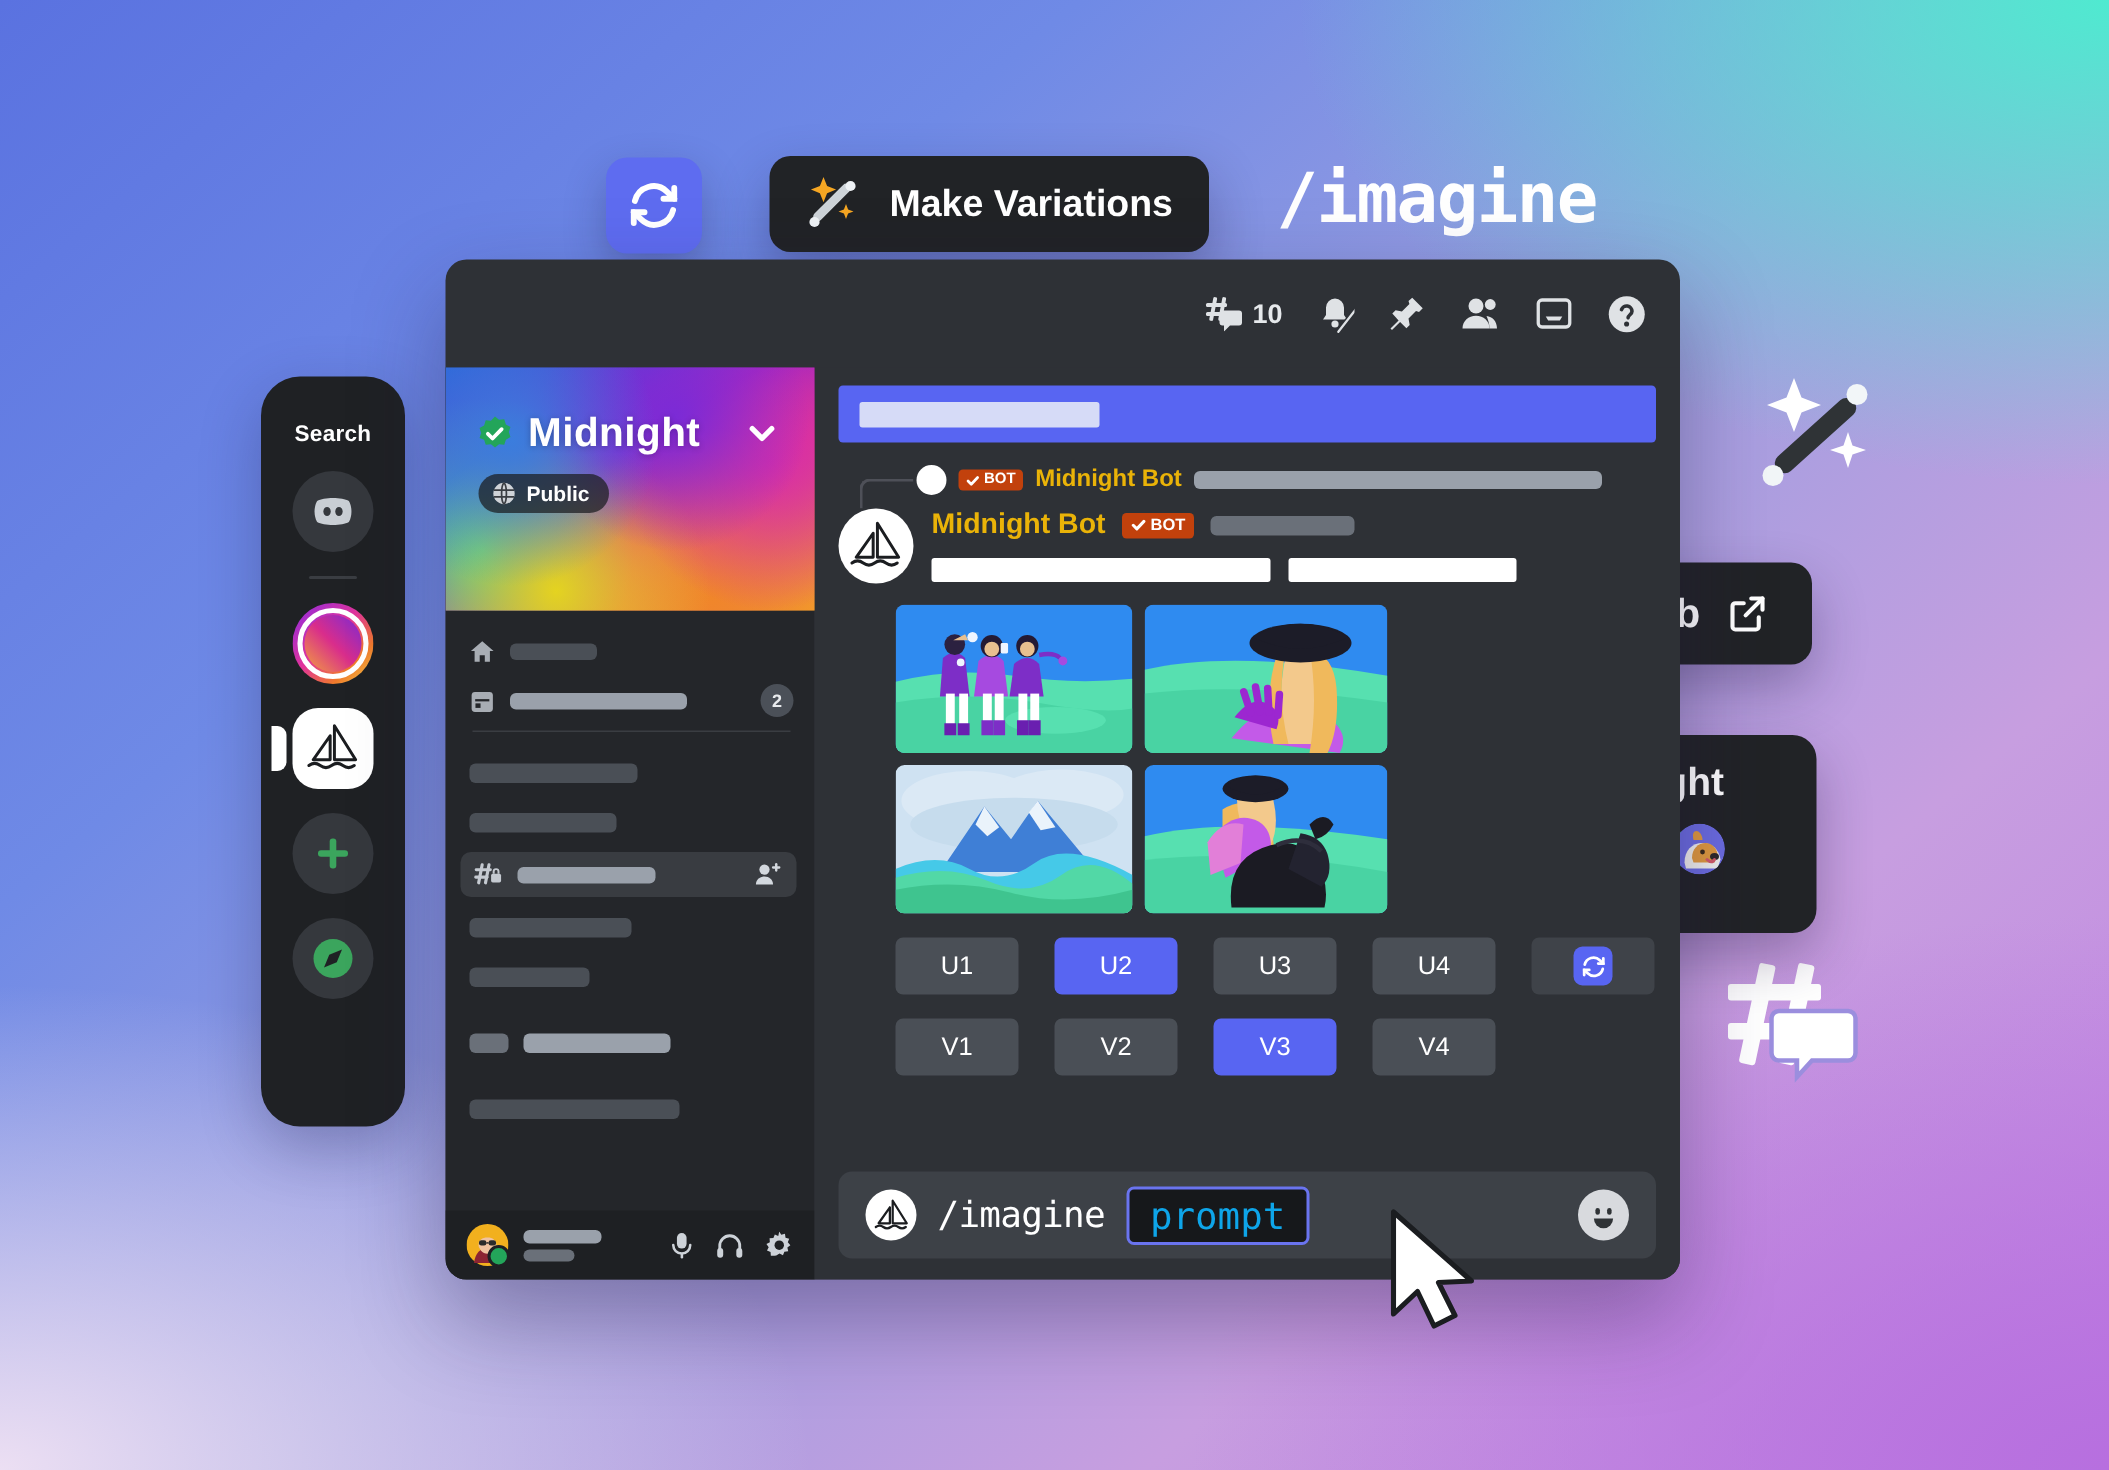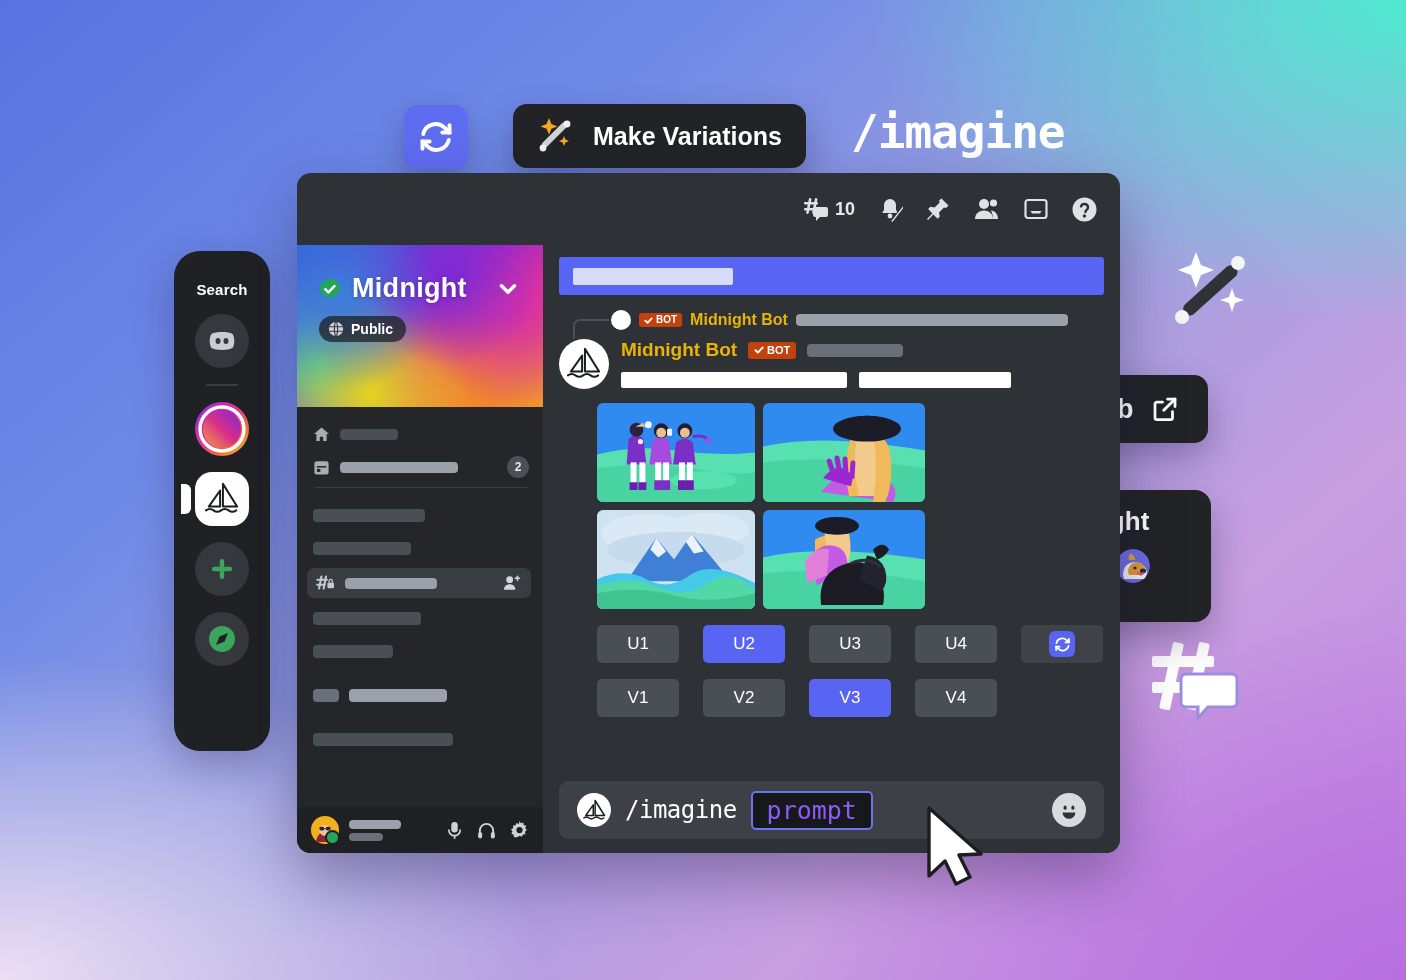--- a/index.html
+++ b/index.html
@@ -117,21 +117,21 @@
   .btnrow{display:flex;gap:24px;margin:16px 0 0 38px;}
   .ubtn{width:82px;height:38px;border-radius:5px;background:#4a4f56;color:#fff;font-size:17px;
     display:flex;align-items:center;justify-content:center;}
   .ubtn.sel{background:#5865f2;}
   .ubtn.icon{background:#3f4349;}
   .composer{height:58px;background:#3d4147;border-radius:9px;margin:0 0 14px 0;display:flex;align-items:center;
     padding:0 18px;gap:14px;position:relative;}
   .comp-av{width:34px;height:34px;border-radius:50%;background:#fff;display:flex;align-items:center;justify-content:center;}
   .slash{color:#fff;font-family:"DejaVu Sans Mono",monospace;font-size:24px;letter-spacing:-.5px;}
   .promptbox{background:#16181b;border:2px solid #6a74ef;border-radius:5px;padding:3px 14px;
-    color:#8b5cf6;font-family:"DejaVu Sans Mono",monospace;font-size:25px;}
+    color:#0ea5e9;font-family:"DejaVu Sans Mono",monospace;font-size:25px;}
   .emoji-btn{margin-left:auto;width:34px;height:34px;border-radius:50%;background:#d8dade;
     display:flex;align-items:center;justify-content:center;}
 
   
   .chip{
     position:absolute;background:#212326;border-radius:13px;color:#fff;
     box-shadow:0 16px 36px rgba(28,20,60,.32);display:flex;align-items:center;
   }
   .chip-mv{left:513px;top:104px;height:64px;padding:0 24px 0 20px;gap:16px;border-radius:14px;}
   .chip-mv span{font-size:25px;font-weight:bold;}

